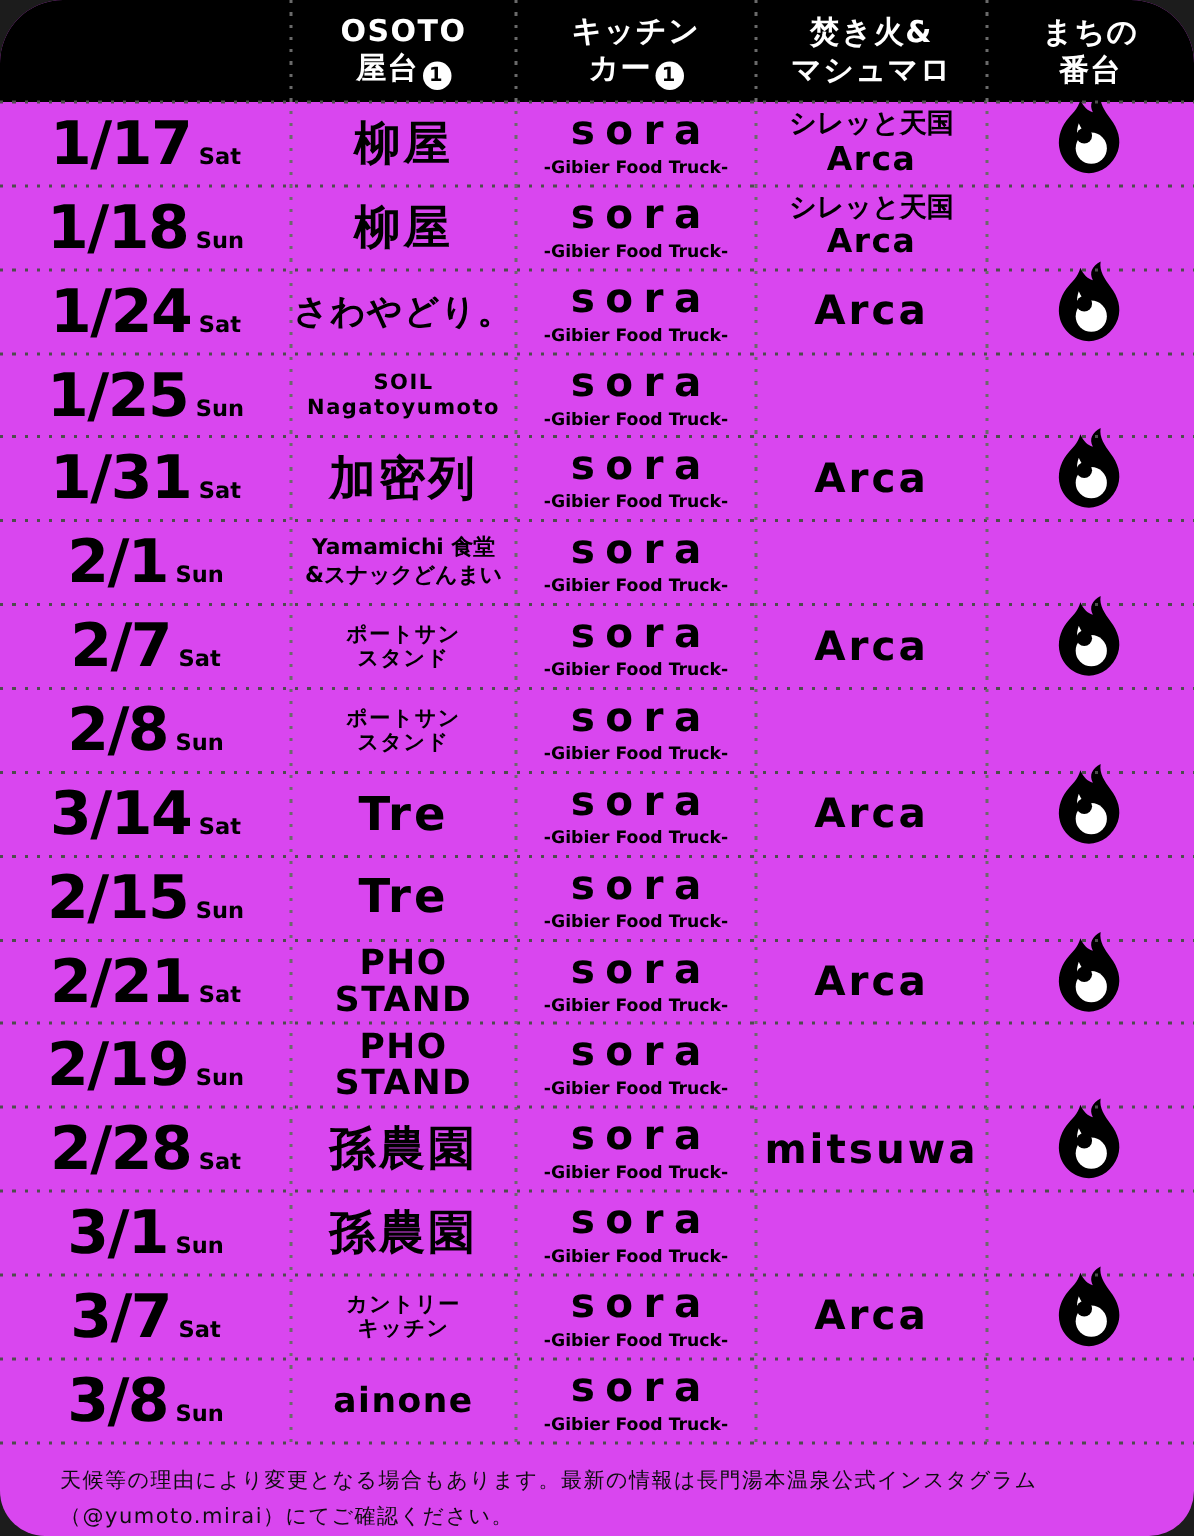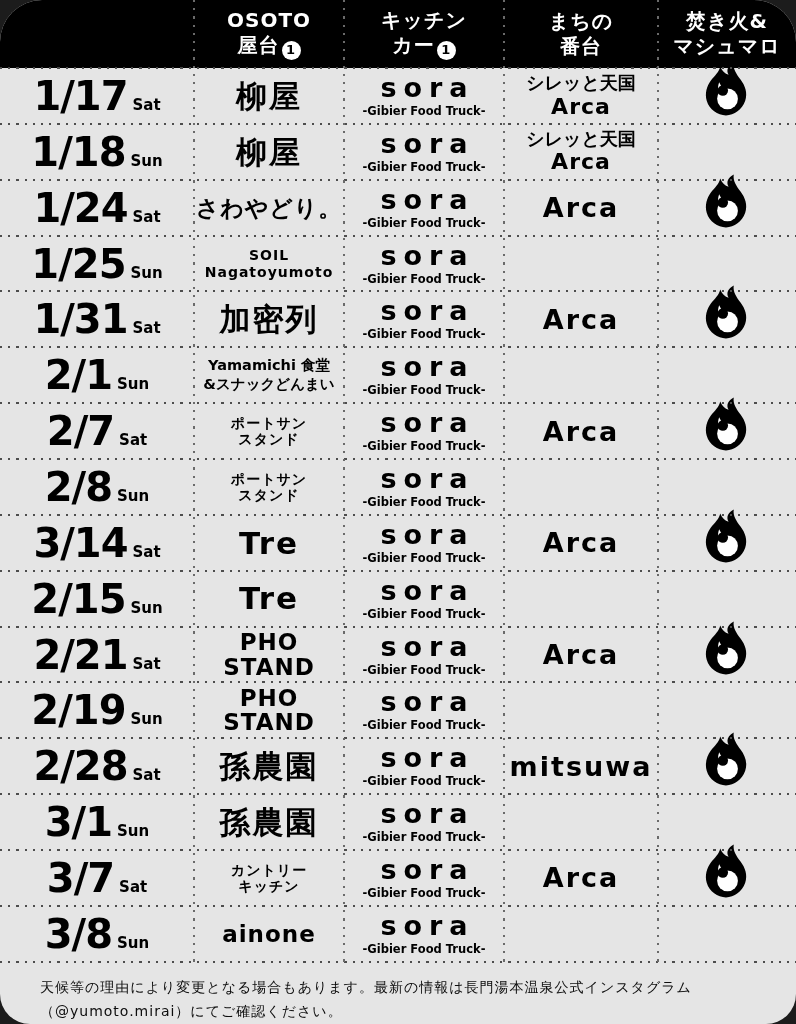--- a/index.html
+++ b/index.html
@@ -1,17 +1,17 @@
 <!DOCTYPE html>
 <html><head>
 <meta charset="utf-8">
 <style>
   html,body{margin:0;padding:0;background:#1c1c1c;}
   .card{
-    position:relative;width:796px;height:1024px;background:#e5e5e5;
+    position:relative;width:796px;height:1024px;background:#d946ef;
     border-radius:42px 42px 30px 30px;overflow:hidden;
     font-family:"DejaVu Sans","Liberation Sans",sans-serif;color:#000;
   }
   
   .thead{
     display:grid;grid-template-columns:194px 150px 160px 154px 138px;
     height:68px;background:#000;color:#fff;
   }
   .hcell{display:flex;flex-direction:column;align-items:center;justify-content:center;
     text-align:center;line-height:1.25;}
@@ -64,26 +64,26 @@
       <div class="hcell"></div>
       <div class="hcell">
         <div class="hline">OSOTO</div>
         <div class="hline">屋台<span class="circ1">1</span></div>
       </div>
       <div class="hcell">
         <div class="hline">キッチン</div>
         <div class="hline">カー<span class="circ1">1</span></div>
       </div>
       <div class="hcell">
+        <div class="hline">焚き火&amp;</div>
+        <div class="hline">マシュマロ</div>
+      </div>
+      <div class="hcell">
         <div class="hline">まちの</div>
         <div class="hline">番台</div>
-      </div>
-      <div class="hcell">
-        <div class="hline">焚き火&amp;</div>
-        <div class="hline">マシュマロ</div>
       </div>
     </div>
   <div class="rows">
       <div class="row">
         <div class="cell date-cell">
           <span class="date-wrap">
             <span class="date-num">1/17</span>
             <span class="date-day">Sat</span>
           </span>
         </div>

